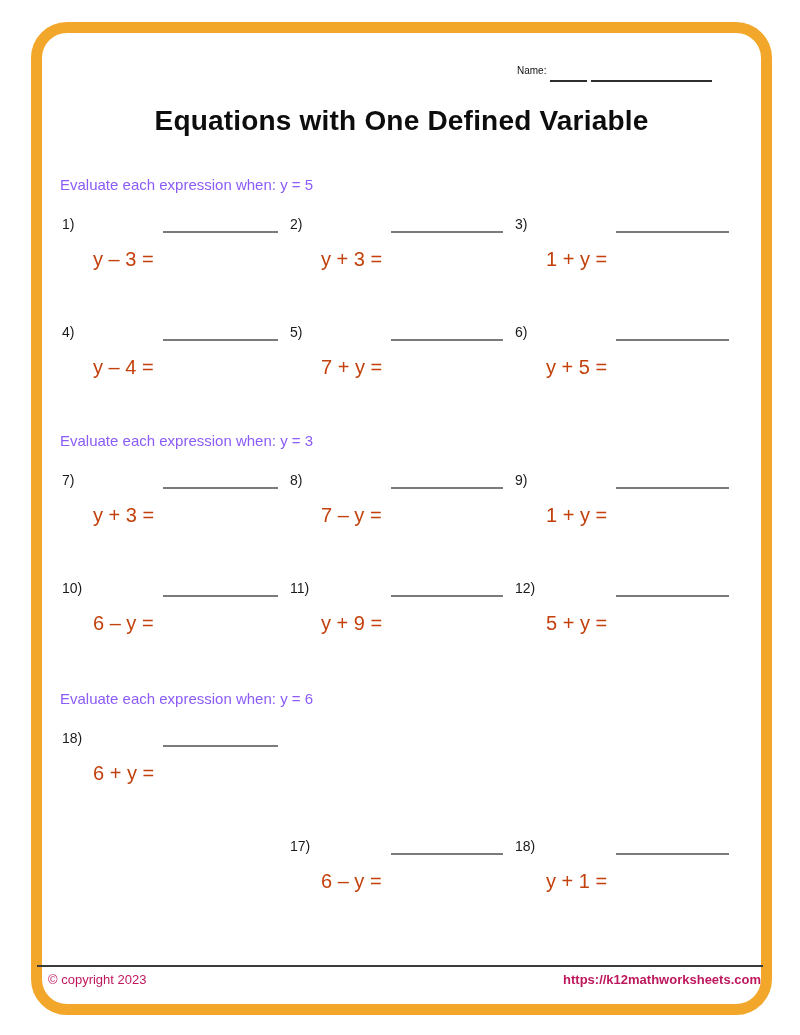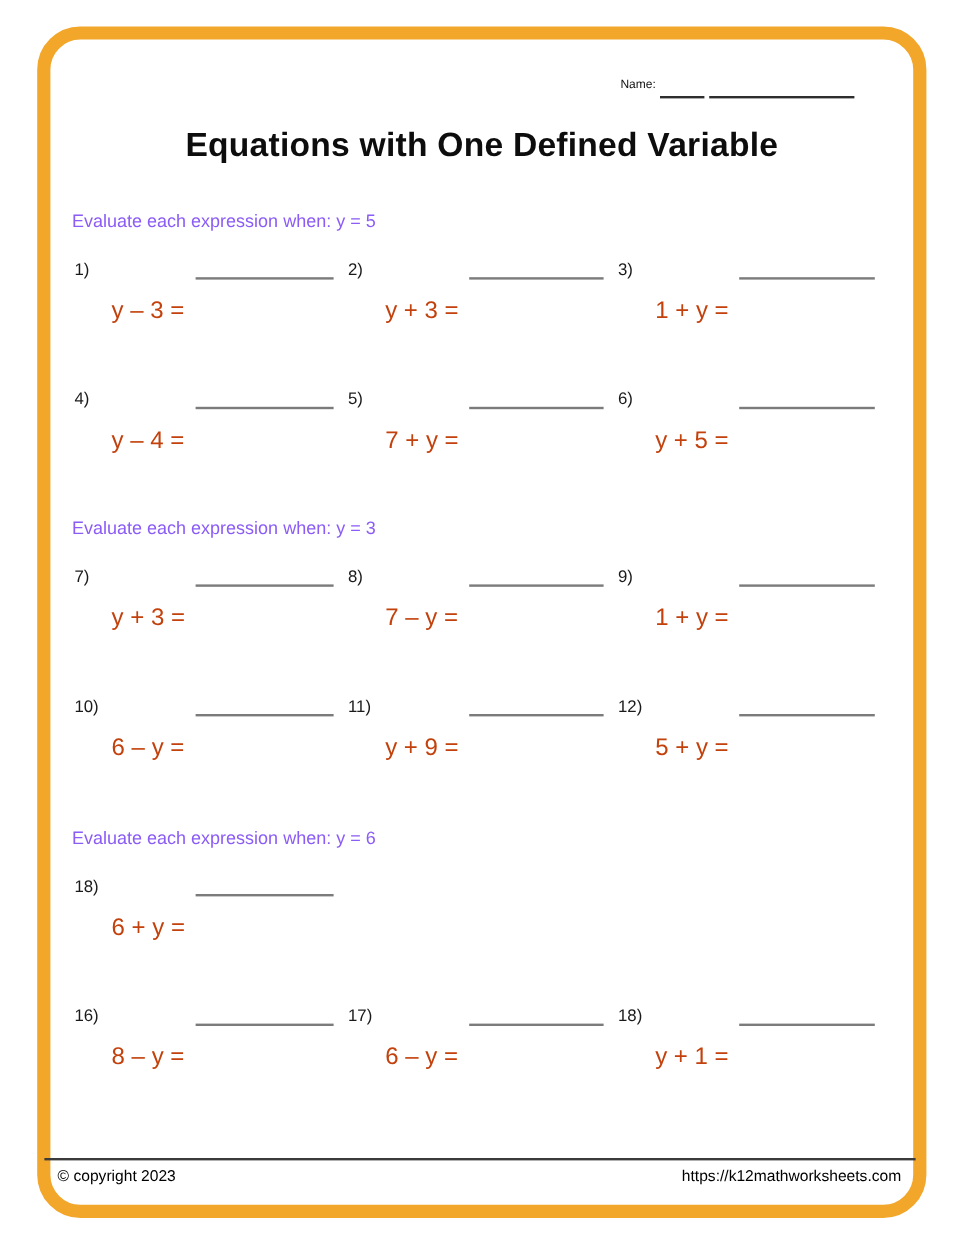--- a/index.html
+++ b/index.html
@@ -41,23 +41,23 @@
   .pnum  { font-size:14px; line-height:20px; width:31px; flex:0 0 31px; color:#1a1a1a; }
   .pexpr { font-size:20px; line-height:21px; white-space:nowrap; color:#c2410c;margin-top:35px; }
   .pline { flex:1 1 auto; margin-left:9px; height:19px;
            border-bottom:2px solid #7b7b7b; }
 
   
   .footer-rule { position:absolute; left:37px; top:965px; width:726px; height:2px;
                  background:#3b3b3b; }
   .footer-row { position:absolute; left:37px; top:972px; width:726px;
                 display:flex; justify-content:space-between; align-items:baseline;
-                font-size:13px; color:#000000; }
+                font-size:13px; color:#be185d; }
   .footer-row .copyright { margin-left:11px; }
-  .footer-row .url { margin-right:12px; }
+  .footer-row .url { margin-right:2px;font-weight:bold; }
 </style>
 </head>
 <body>
 
 <div class="frame"></div>
 
 <div class="name-row">
   <span class="name-label">Name:</span>
   <span class="name-line seg1"></span>
   <span class="name-line seg2"></span>
@@ -144,25 +144,20 @@
 <div class="section s3">
   <div class="instruction">Evaluate each expression when: y = 6</div>
   <div class="prow ra">
     <div class="cell c1">
       <span class="pnum">18)</span>
       <span class="pexpr">6 + y =</span>
       <span class="pline"></span>
     </div>
   </div>
   <div class="prow rb">
-    <div class="cell c1">
-      <span class="pnum">16)</span>
-      <span class="pexpr">8 – y =</span>
-      <span class="pline"></span>
-    </div>
     <div class="cell c2">
       <span class="pnum">17)</span>
       <span class="pexpr">6 – y =</span>
       <span class="pline"></span>
     </div>
     <div class="cell c3">
       <span class="pnum">18)</span>
       <span class="pexpr">y + 1 =</span>
       <span class="pline"></span>
     </div>

